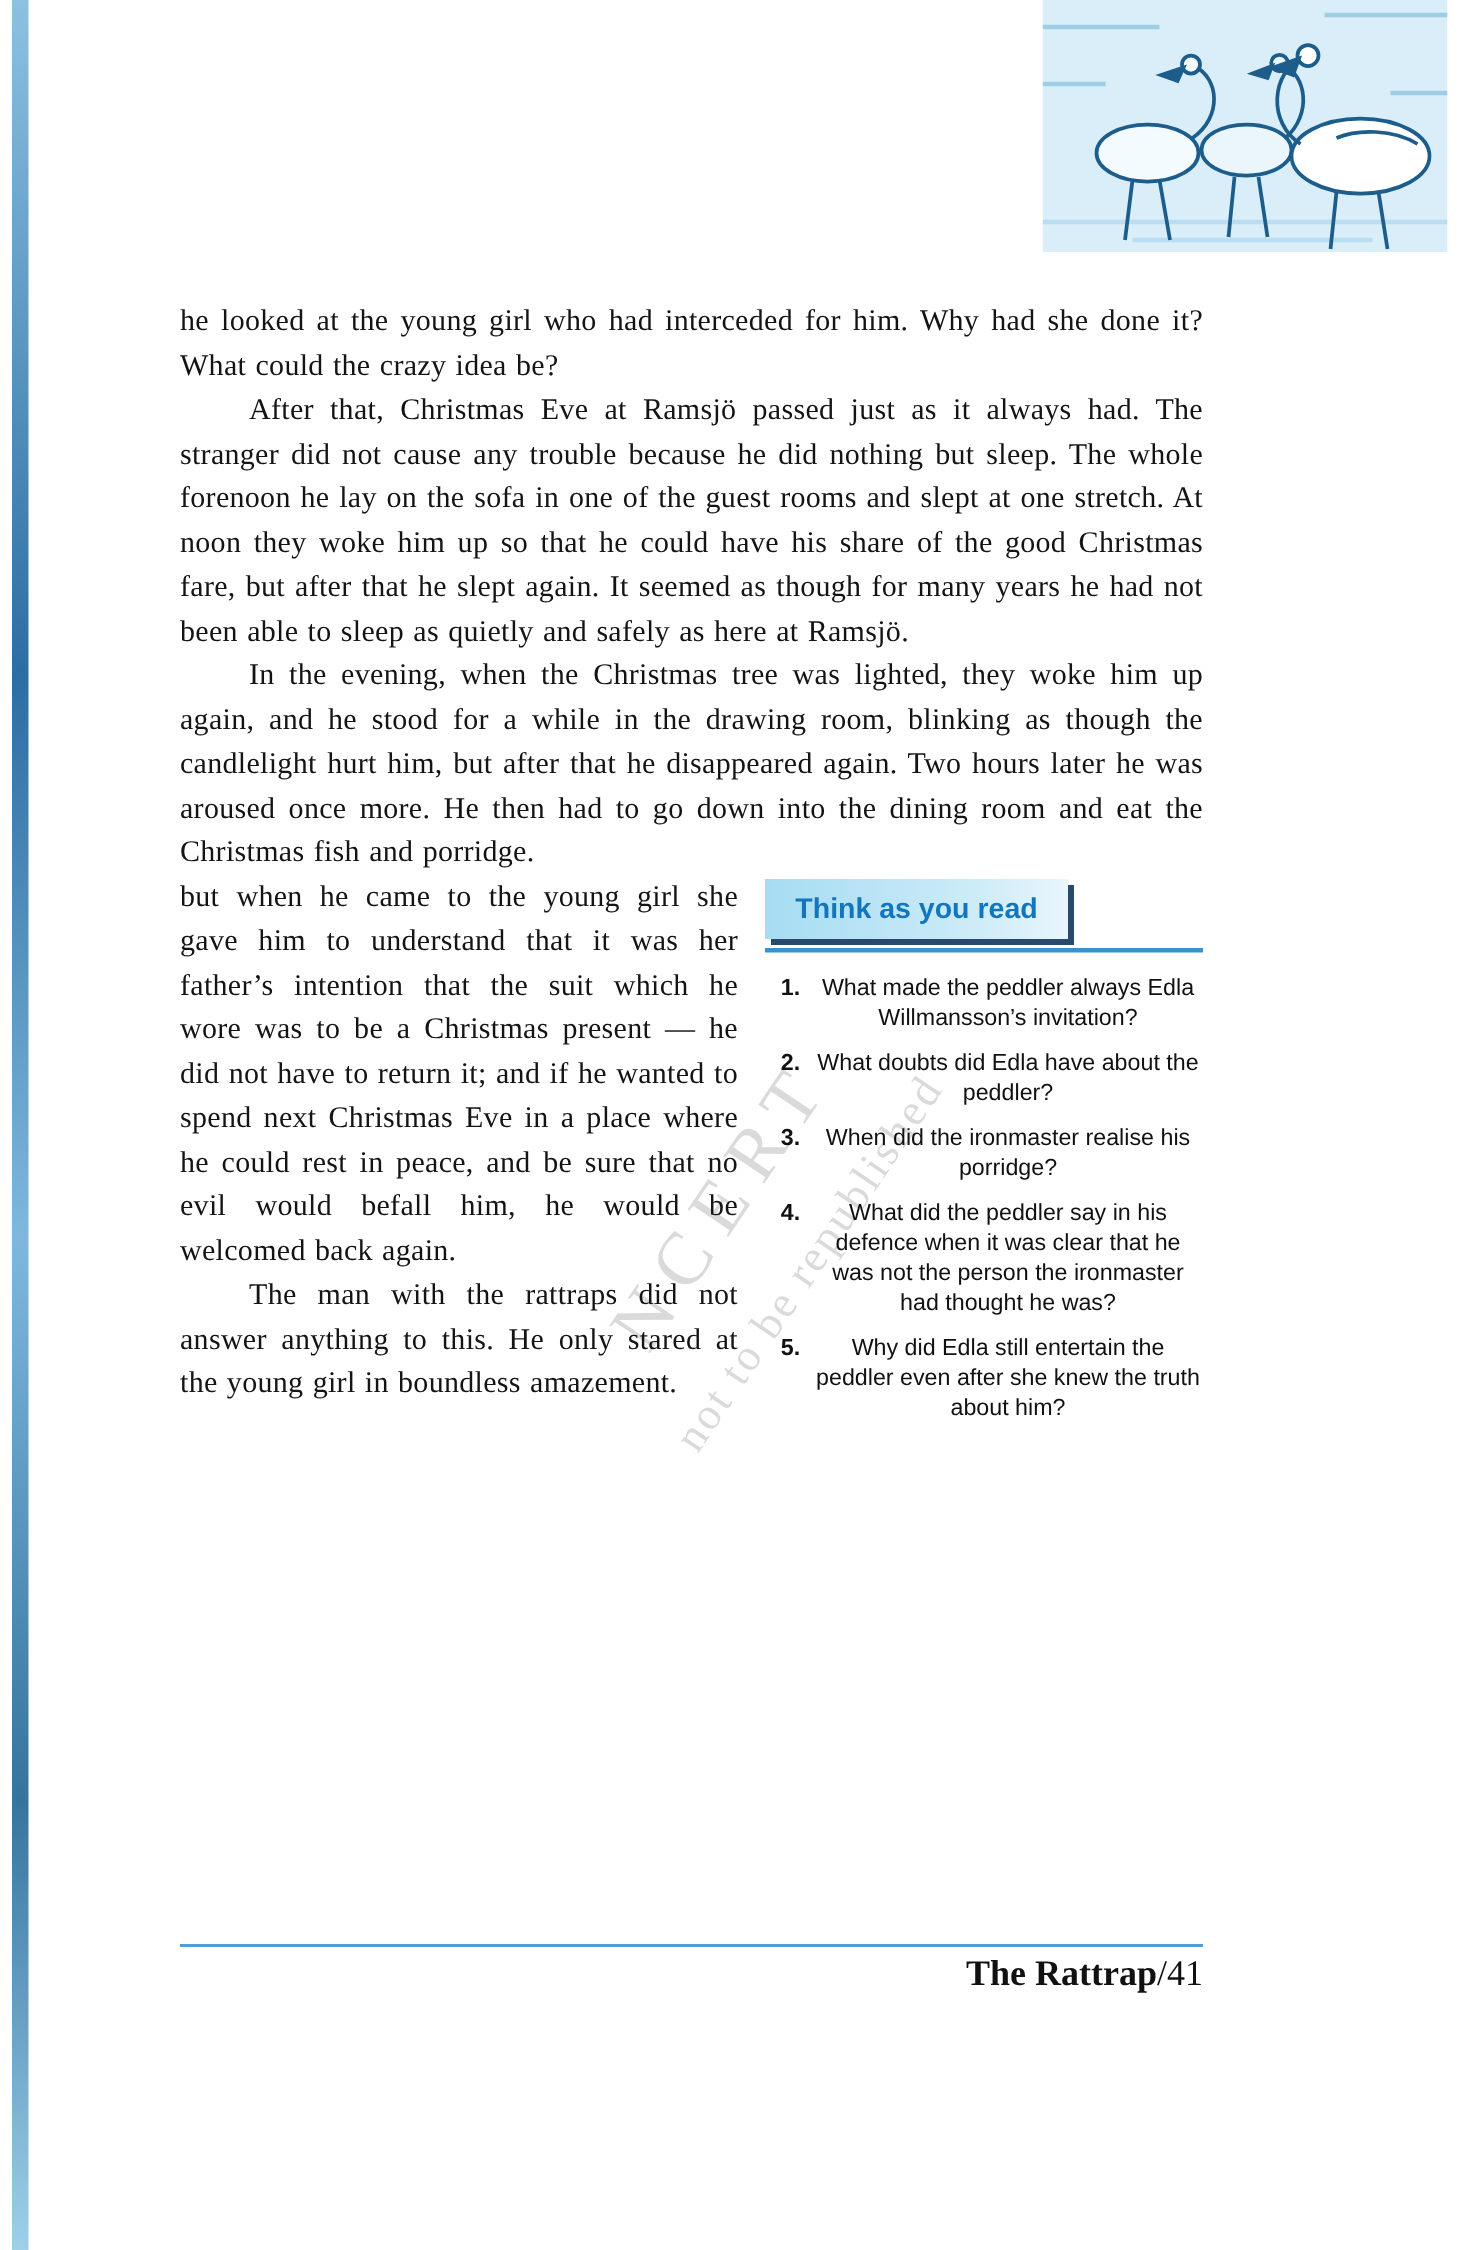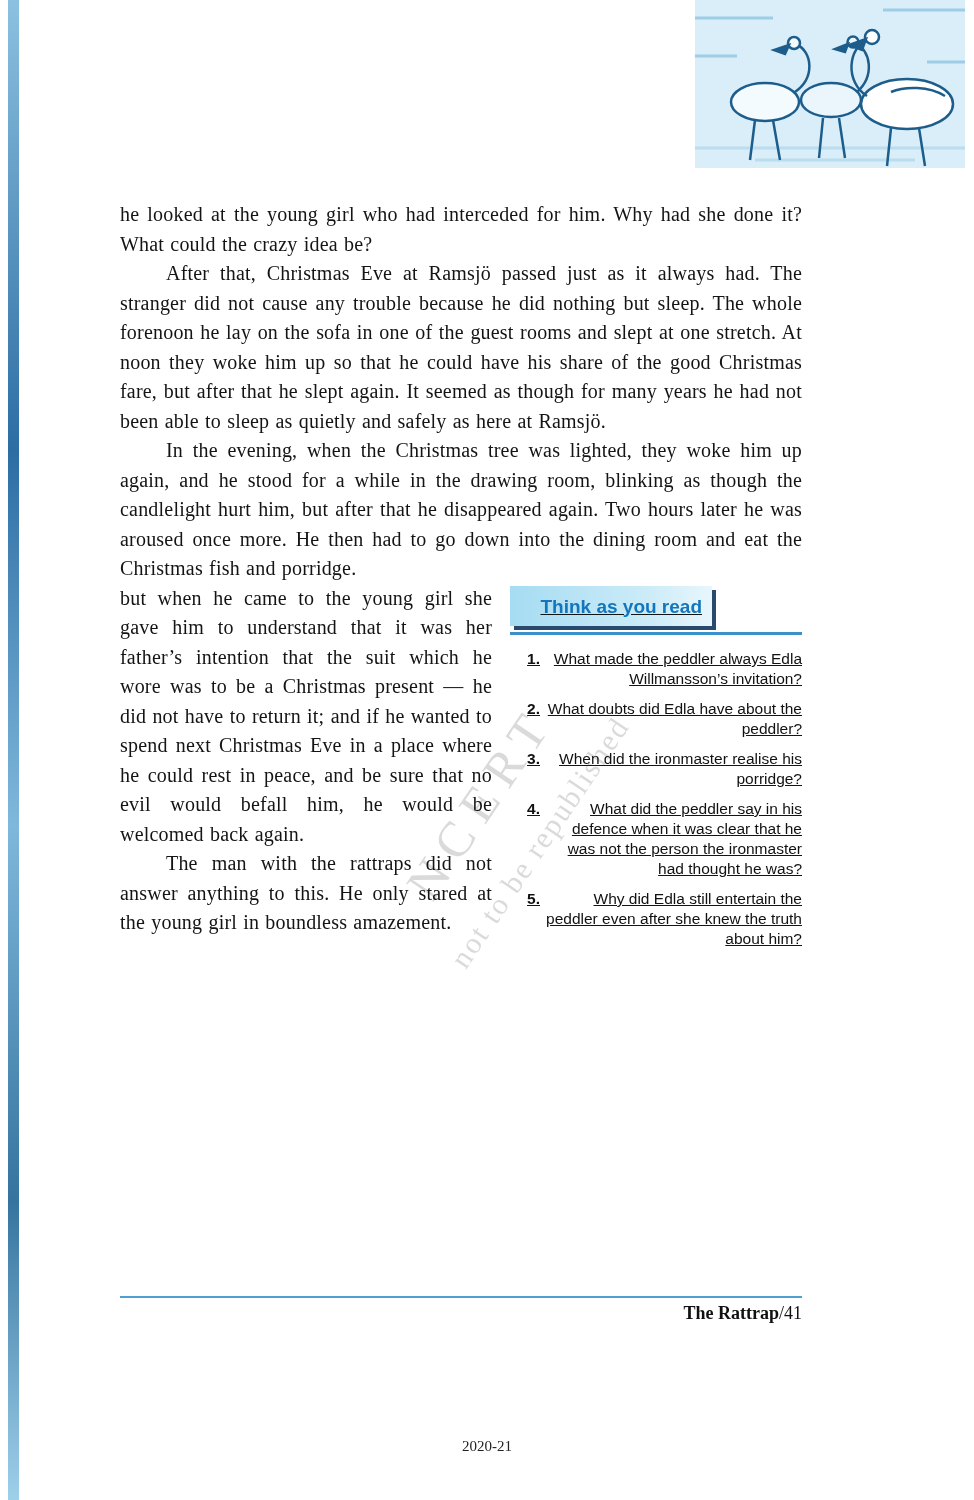--- a/index.html
+++ b/index.html
@@ -25,39 +25,39 @@
   .content {
     position:absolute; left:120px; top:200px; width:682px; z-index:1;
     font-size:20px; line-height:29.5px; color:#141414;
     text-align:justify; letter-spacing:0.2px; word-spacing:1px;
   }
   .content p { margin:0; }
   .indent { text-indent:46px;font-family:Liberation Serif, serif; }
   
   .taq-box {
     float:right; width:292px; margin:2px 0 6px 18px; position:relative; z-index:2;
-    font-family:"Liberation Sans", sans-serif; text-align:right;
-    letter-spacing:0; word-spacing:0;text-decoration:underline;
+    font-family:"Liberation Sans", sans-serif; text-align:center;
+    letter-spacing:0; word-spacing:0;
   }
   .taq-header {
     width:182px; padding:6px 10px 5px;
     background:linear-gradient(90deg,#a6dcf2 0%, #cdecf8 70%, #e8f6fc 100%);
     box-shadow:4px 4px 0 rgba(18,54,92,0.9);
     font-weight:bold; font-size:19px; color:#1376bd;
   }
   .taq-rule { height:3px; background:#3b92cb; margin-top:6px; }
   .taq-list { margin-top:14px; }
   .taq-item { display:flex; margin:0 0 10px 4px; font-size:15.5px; line-height:20px; color:#111; }
   .taq-num { font-weight:bold; min-width:26px; }
   .taq-text { flex:1; padding-left:2px; }
   
   .footer {
     position:absolute; left:120px; top:1296px; width:682px; z-index:1;
     border-top:2px solid #4f9fd4; text-align:right; padding-top:5px;
-    font-size:18px; color:#111;
+    font-size:24px; color:#111;
   }
   .footer .ft-title { font-weight:bold; }
   .year {
     position:absolute; left:0; top:1438px; width:974px; text-align:center;
     font-size:15px; color:#222; z-index:1;
   }
 </style>
 </head>
 <body>
 
@@ -142,15 +142,14 @@
     </aside>
 
     <p>but when he came to the young girl she gave him to understand that it was her father’s intention that the suit which he wore was to be a Christmas present — he did not have to return it; and if he wanted to spend next Christmas Eve in a place where he could rest in peace, and be sure that no evil would befall him, he would be welcomed back again.</p>
     <p class="indent">The man with the rattraps did not answer anything to this. He only stared at the young girl in boundless amazement.</p>
   </div>
 
   <div class="footer">
     <span class="ft-title">The Rattrap</span><span>/41</span>
   </div>
 
-  <div class="year">2020-21</div>
 
 </div>
 
 </body></html>

